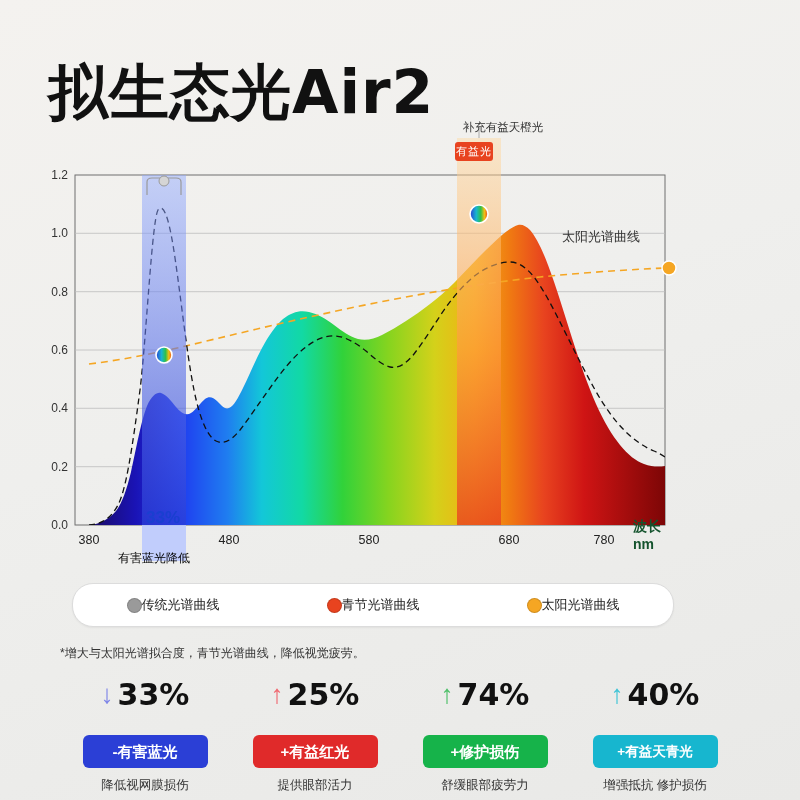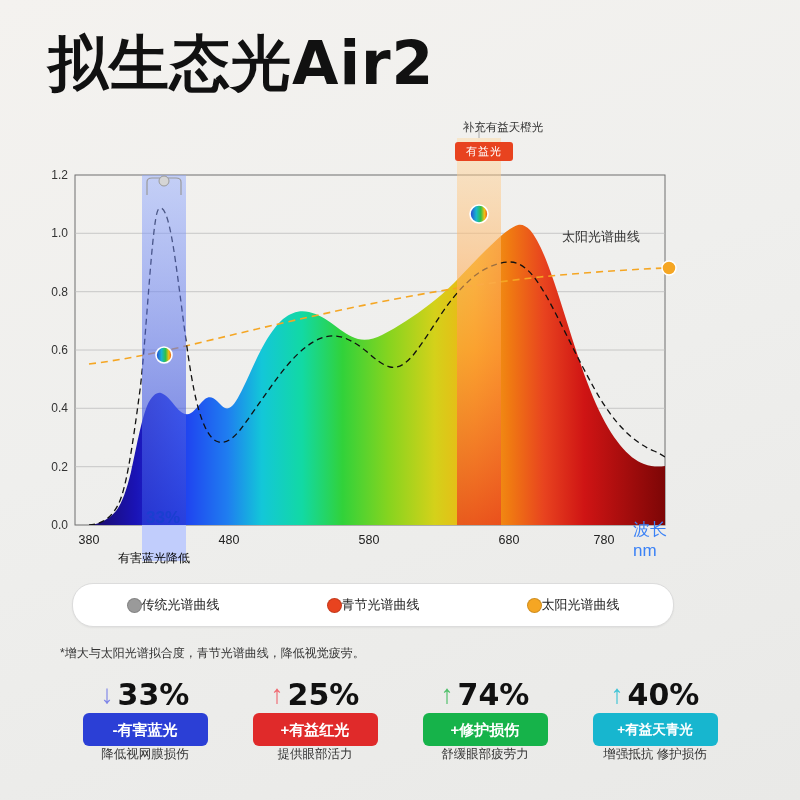--- a/index.html
+++ b/index.html
@@ -5,50 +5,50 @@
   html,body{margin:0;padding:0;}
   body{
     width:800px;height:800px;
     background:linear-gradient(160deg,#f4f2ef 0%,#efefed 45%,#e9e9e7 100%);
     font-family:"Liberation Sans","DejaVu Sans",sans-serif;
     color:#222;
     overflow:hidden;
     position:relative;
   }
   .title{
-    position:absolute;left:48px;top:24px;
+    position:absolute;left:48px;top:53px;
     font-size:60px;font-weight:bold;letter-spacing:1px;color:#111;
     font-family:"DejaVu Sans","Liberation Sans",sans-serif;
   }
 
   
   .chart-wrap{position:absolute;left:0;top:120px;width:668px;height:460px;}
   svg.chart{display:block;}
 
   .anno-top{
     position:absolute;left:428px;top:0px;width:150px;text-align:center;
     font-size:11.5px;color:#333;
   }
   .badge-youyi{
     position:absolute;left:455px;top:22px;
     background:#e8431f;color:#fff;font-size:11px;
-    padding:2px 11px;border-radius:3px;letter-spacing:1px;
+    padding:2px 1px;border-radius:3px;letter-spacing:1px;
   }
   .sun-label{
     position:absolute;left:562px;top:108px;font-size:13px;color:#333;
   }
   .blue-low-label{
     position:absolute;left:118px;top:430px;font-size:12px;color:#000000;
   }
   .pct33{
     position:absolute;left:146px;top:388px;
     font-size:17px;font-weight:bold;color:#1a3fd0;
   }
   .axis-name{
-    position:absolute;left:633px;top:398px;font-size:17px;color:#3b82f6;font-weight:normal;
+    position:absolute;left:633px;top:398px;font-size:14px;color:#14532d;font-weight:bold;
   }
 
   
   .legend{
     position:absolute;left:72px;top:583px;width:600px;height:42px;
     background:#fff;border:1px solid #dcdcdc;border-radius:21px;
     display:flex;align-items:center;justify-content:space-around;
     box-shadow:0 1px 2px rgba(0,0,0,.05);
   }
   .legend-item{display:flex;align-items:center;font-size:13px;color:#222;}
@@ -61,24 +61,24 @@
   
   .stats{
     position:absolute;left:70px;top:675px;width:660px;
     display:flex;justify-content:space-between;
   }
   .stat{width:150px;text-align:center;}
   .stat-top{display:flex;align-items:center;justify-content:center;gap:4px;height:38px;}
   .arrow{font-size:26px;line-height:1;}
   .pct{font-size:30px;font-weight:bold;color:#111;font-family:"DejaVu Sans","Liberation Sans",sans-serif;}
   .pill{
-    margin:0 auto 0;display:block;width:125px;height:33px;line-height:33px;
+    margin:22px auto 0;display:block;width:125px;height:33px;line-height:33px;
     border-radius:6px;color:#fff;font-size:15px;font-weight:bold;
   }
-  .sub{font-size:12.5px;color:#333;}
+  .sub{margin-top:9px;font-size:12.5px;color:#333;}
 </style>
 </head>
 <body>
 
 <div class="title">拟生态光Air2</div>
 
 <div class="chart-wrap">
 
   <div class="anno-top">补充有益天橙光</div>
   <div class="badge-youyi">有益光</div>

